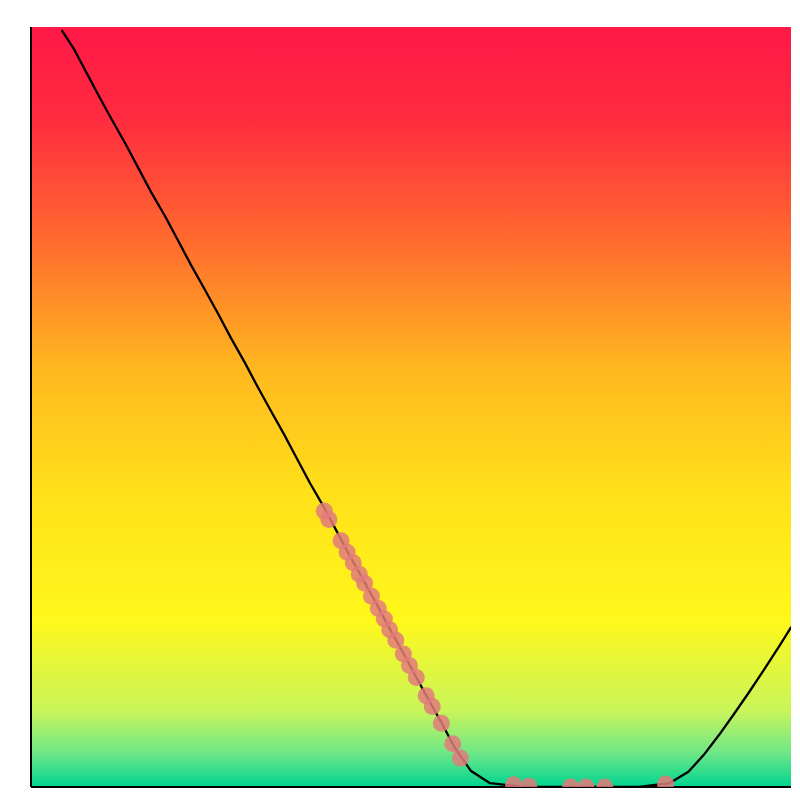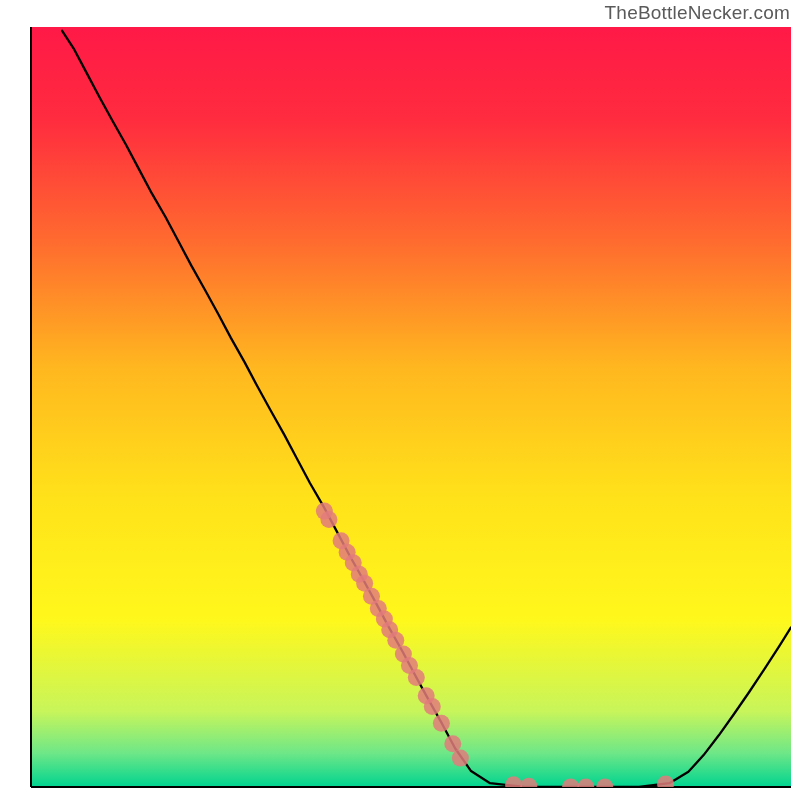--- a/index.html
+++ b/index.html
@@ -31,21 +31,20 @@
     left: 0;
     top: 0;
     width: 800px;
     height: 800px;
   }
 </style>
 </head>
 <body>
 
 <div class="chart-wrap">
-  <div class="attribution">TheBottleNecker.com</div>
   <svg class="chart" viewBox="0 0 800 800">
     <defs>
       <linearGradient id="bg-grad" x1="0" y1="0" x2="0" y2="1">
           <stop offset="0.00%" stop-color="#ff1947"></stop>
           <stop offset="12.00%" stop-color="#ff2b3f"></stop>
           <stop offset="28.00%" stop-color="#ff6a2f"></stop>
           <stop offset="45.00%" stop-color="#ffb81f"></stop>
           <stop offset="62.00%" stop-color="#ffe21a"></stop>
           <stop offset="78.00%" stop-color="#fff81c"></stop>
           <stop offset="90.00%" stop-color="#c8f55a"></stop>

